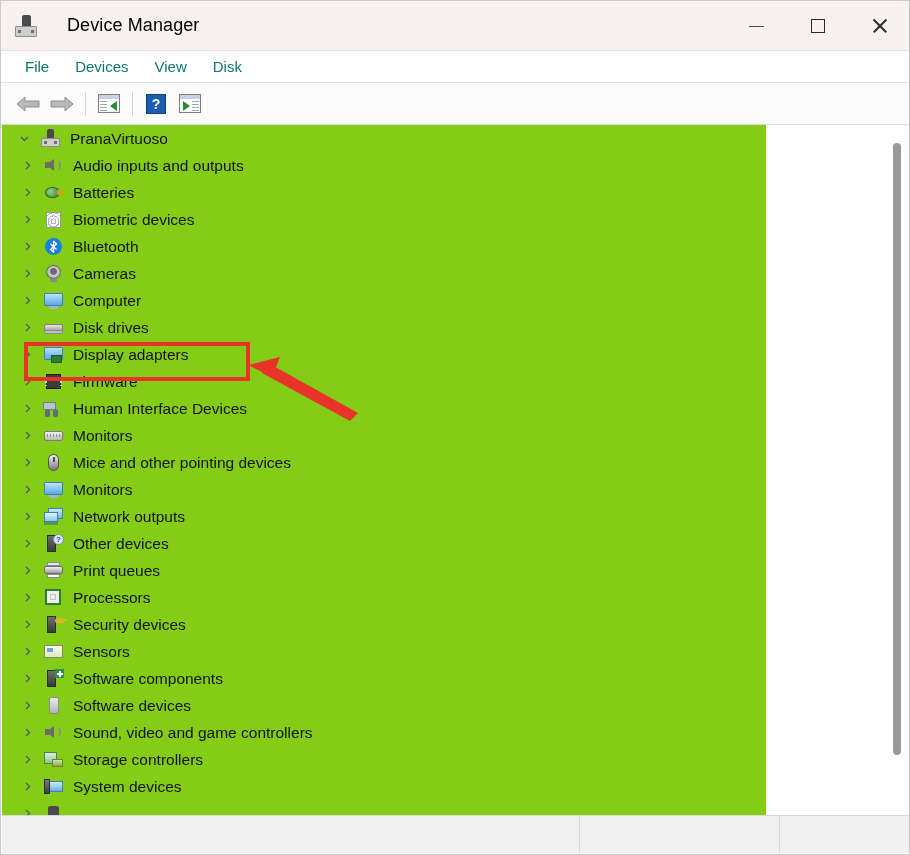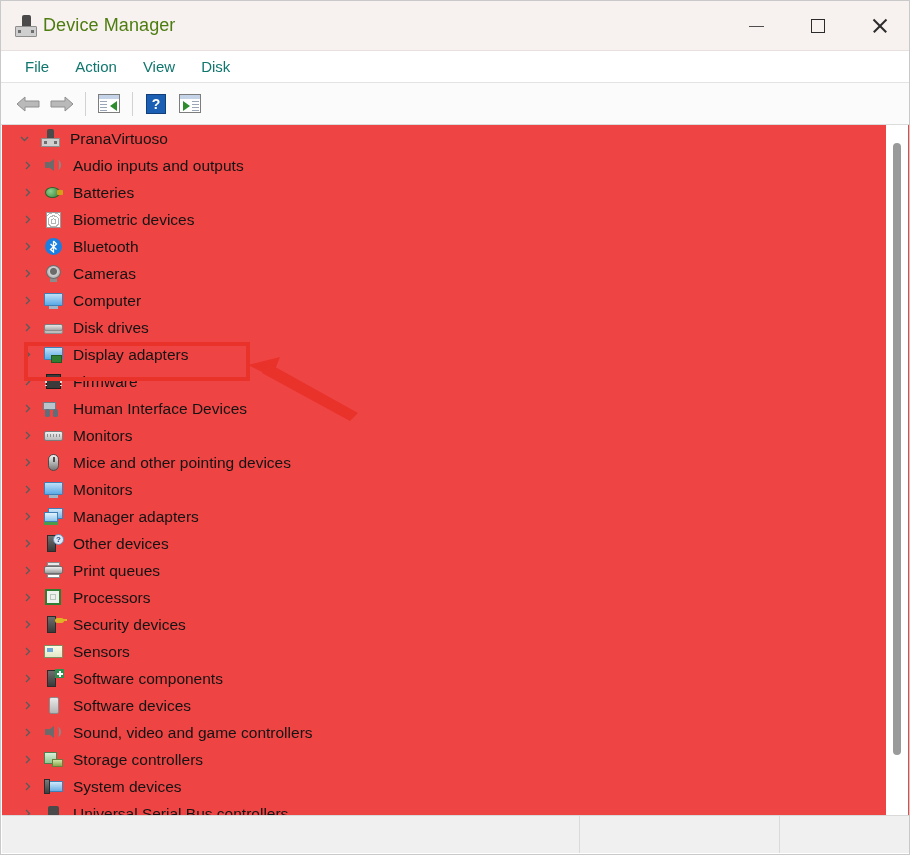--- a/index.html
+++ b/index.html
@@ -60,23 +60,23 @@
   .title-icon .dm-d1, .title-icon .dm-d2 {
     position: absolute;
     top: 17px;
     width: 3px; height: 3px;
     background: #6f6f6f;
   }
   .title-icon .dm-d1 { left: 5px; }
   .title-icon .dm-d2 { left: 18px; }
 
   .title-text {
-    margin-left: 4px;
+    margin-left: 28px;
     font-size: 18px;
-    color: #4d7c0f;
+    color: #000000;
     letter-spacing: .1px;
   }
   .win-controls {
     position: absolute;
     right: 0; top: 0;
     height: 50px;
     display: flex;
   }
   .win-btn {
     width: 62px;
@@ -185,23 +185,23 @@
     font-weight: bold;
     display: flex; align-items: center; justify-content: center;
     border: 1px solid #123f7a;
     box-sizing: border-box;
   }
 
   
   .tree-pane {
     position: absolute;
     left: 1px; top: 124px;
-    width: 908px;
+    width: 764px;
     height: 692px;
-    background: #ef4444;
+    background: #84cc16;
     overflow: hidden;
   }
   .tree-inner {
     position: absolute;
     left: 0; top: 0;
     width: 880px;
   }
   .tree-row {
     position: relative;
     height: 27px;
@@ -526,21 +526,21 @@
         <div class="glyph-max"></div>
       </div>
       <div class="win-btn close">
         <div class="glyph-close"></div>
       </div>
     </div>
   </div>
 
   <div class="menubar">
     <div class="menu-item">File</div>
-    <div class="menu-item">Action</div>
+    <div class="menu-item">Devices</div>
     <div class="menu-item">View</div>
     <div class="menu-item">Disk</div>
   </div>
 
   <div class="toolbar">
     <div class="tb-btn">
       <svg class="arrow-nav" viewBox="0 0 26 20">
         <polygon points="2,10 10,3 10,7 24,7 24,13 10,13 10,17" fill="#b9b9b9" stroke="#8f8f8f" stroke-width="1"></polygon>
       </svg>
     </div>
@@ -769,21 +769,21 @@
         <div class="chev">
           <svg width="11" height="11" viewBox="0 0 11 11">
               <polyline points="4,2 7.5,5.5 4,9" fill="none" stroke="#5a5a5a" stroke-width="1.4"></polyline>
             </svg>
         </div>
         <div class="node-icon">
           <div class="i-net1"></div>
             <div class="i-net2"></div>
             <div class="i-net-base"></div>
         </div>
-        <div class="node-label">Manager adapters</div>
+        <div class="node-label">Network outputs</div>
       </div>
 
       <div class="tree-row child">
         <div class="chev">
           <svg width="11" height="11" viewBox="0 0 11 11">
               <polyline points="4,2 7.5,5.5 4,9" fill="none" stroke="#5a5a5a" stroke-width="1.4"></polyline>
             </svg>
         </div>
         <div class="node-icon">
           <div class="i-tower"></div>
@@ -910,21 +910,20 @@
 
       <div class="tree-row child">
         <div class="chev">
           <svg width="11" height="11" viewBox="0 0 11 11">
               <polyline points="4,2 7.5,5.5 4,9" fill="none" stroke="#5a5a5a" stroke-width="1.4"></polyline>
             </svg>
         </div>
         <div class="node-icon">
           <div class="i-usb"></div>
         </div>
-        <div class="node-label">Universal Serial Bus controllers</div>
       </div>
 
     </div>
   </div>
 
   <div class="scrollbar">
     <div class="scroll-thumb"></div>
   </div>
 
   <div class="hl-box"></div>

